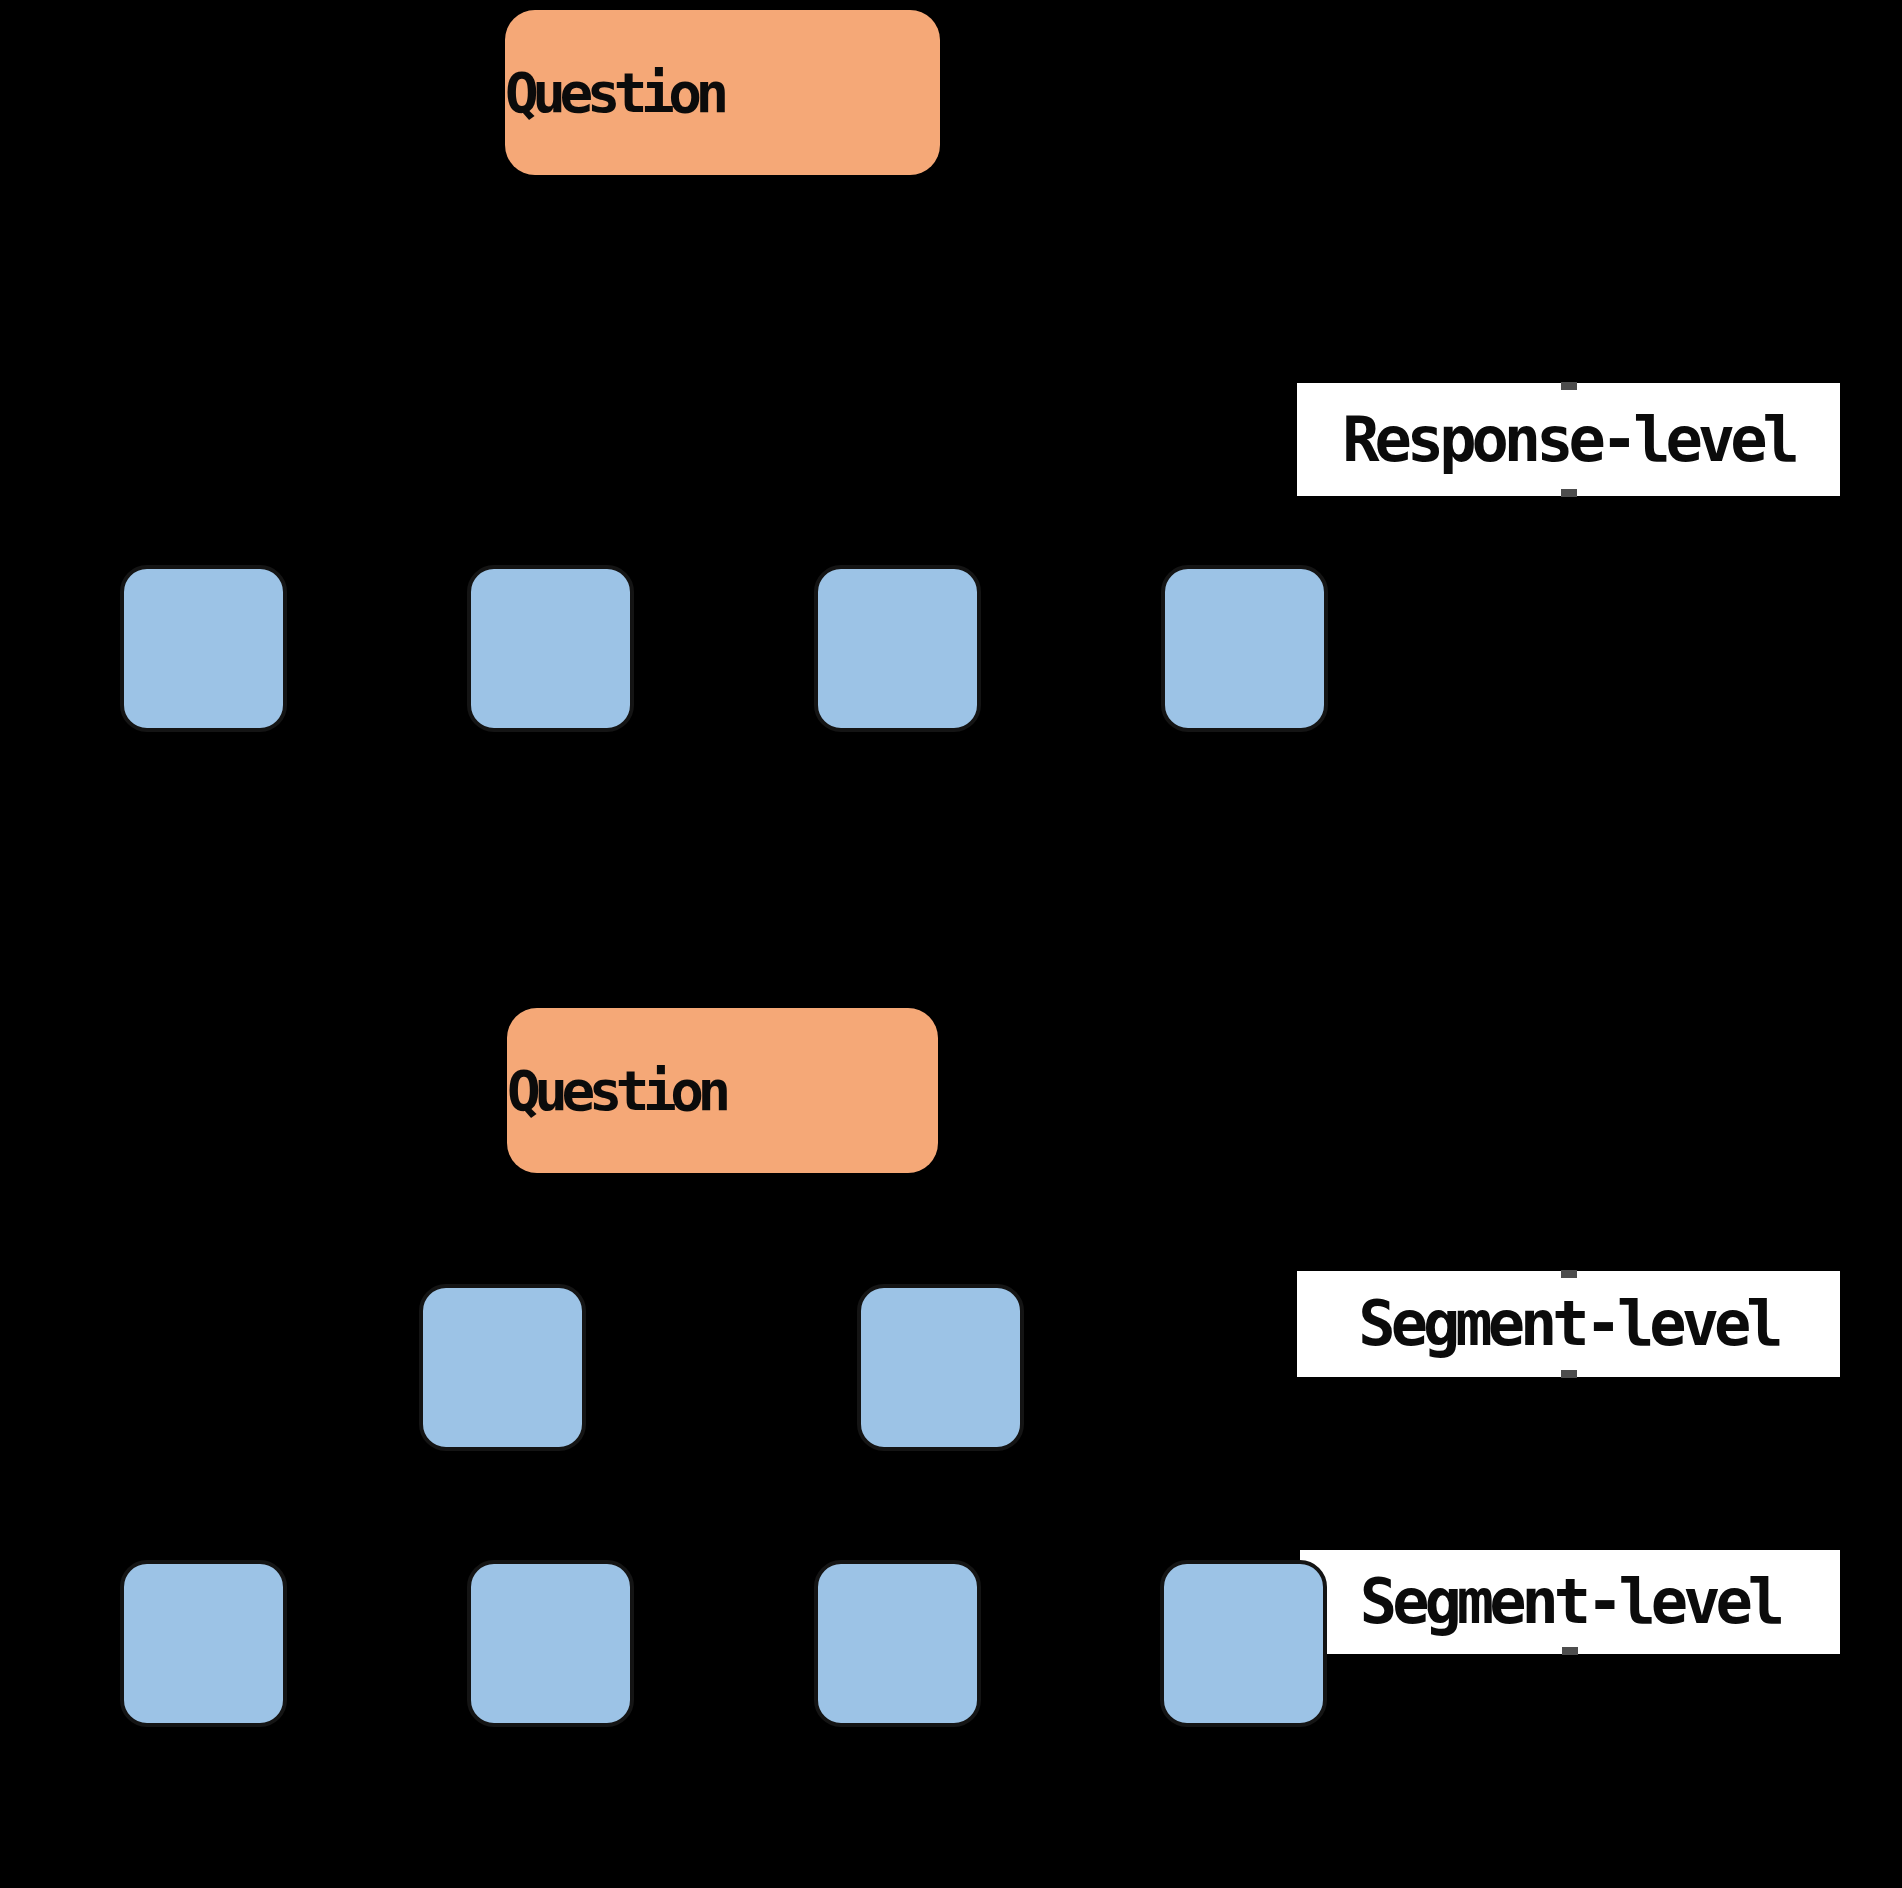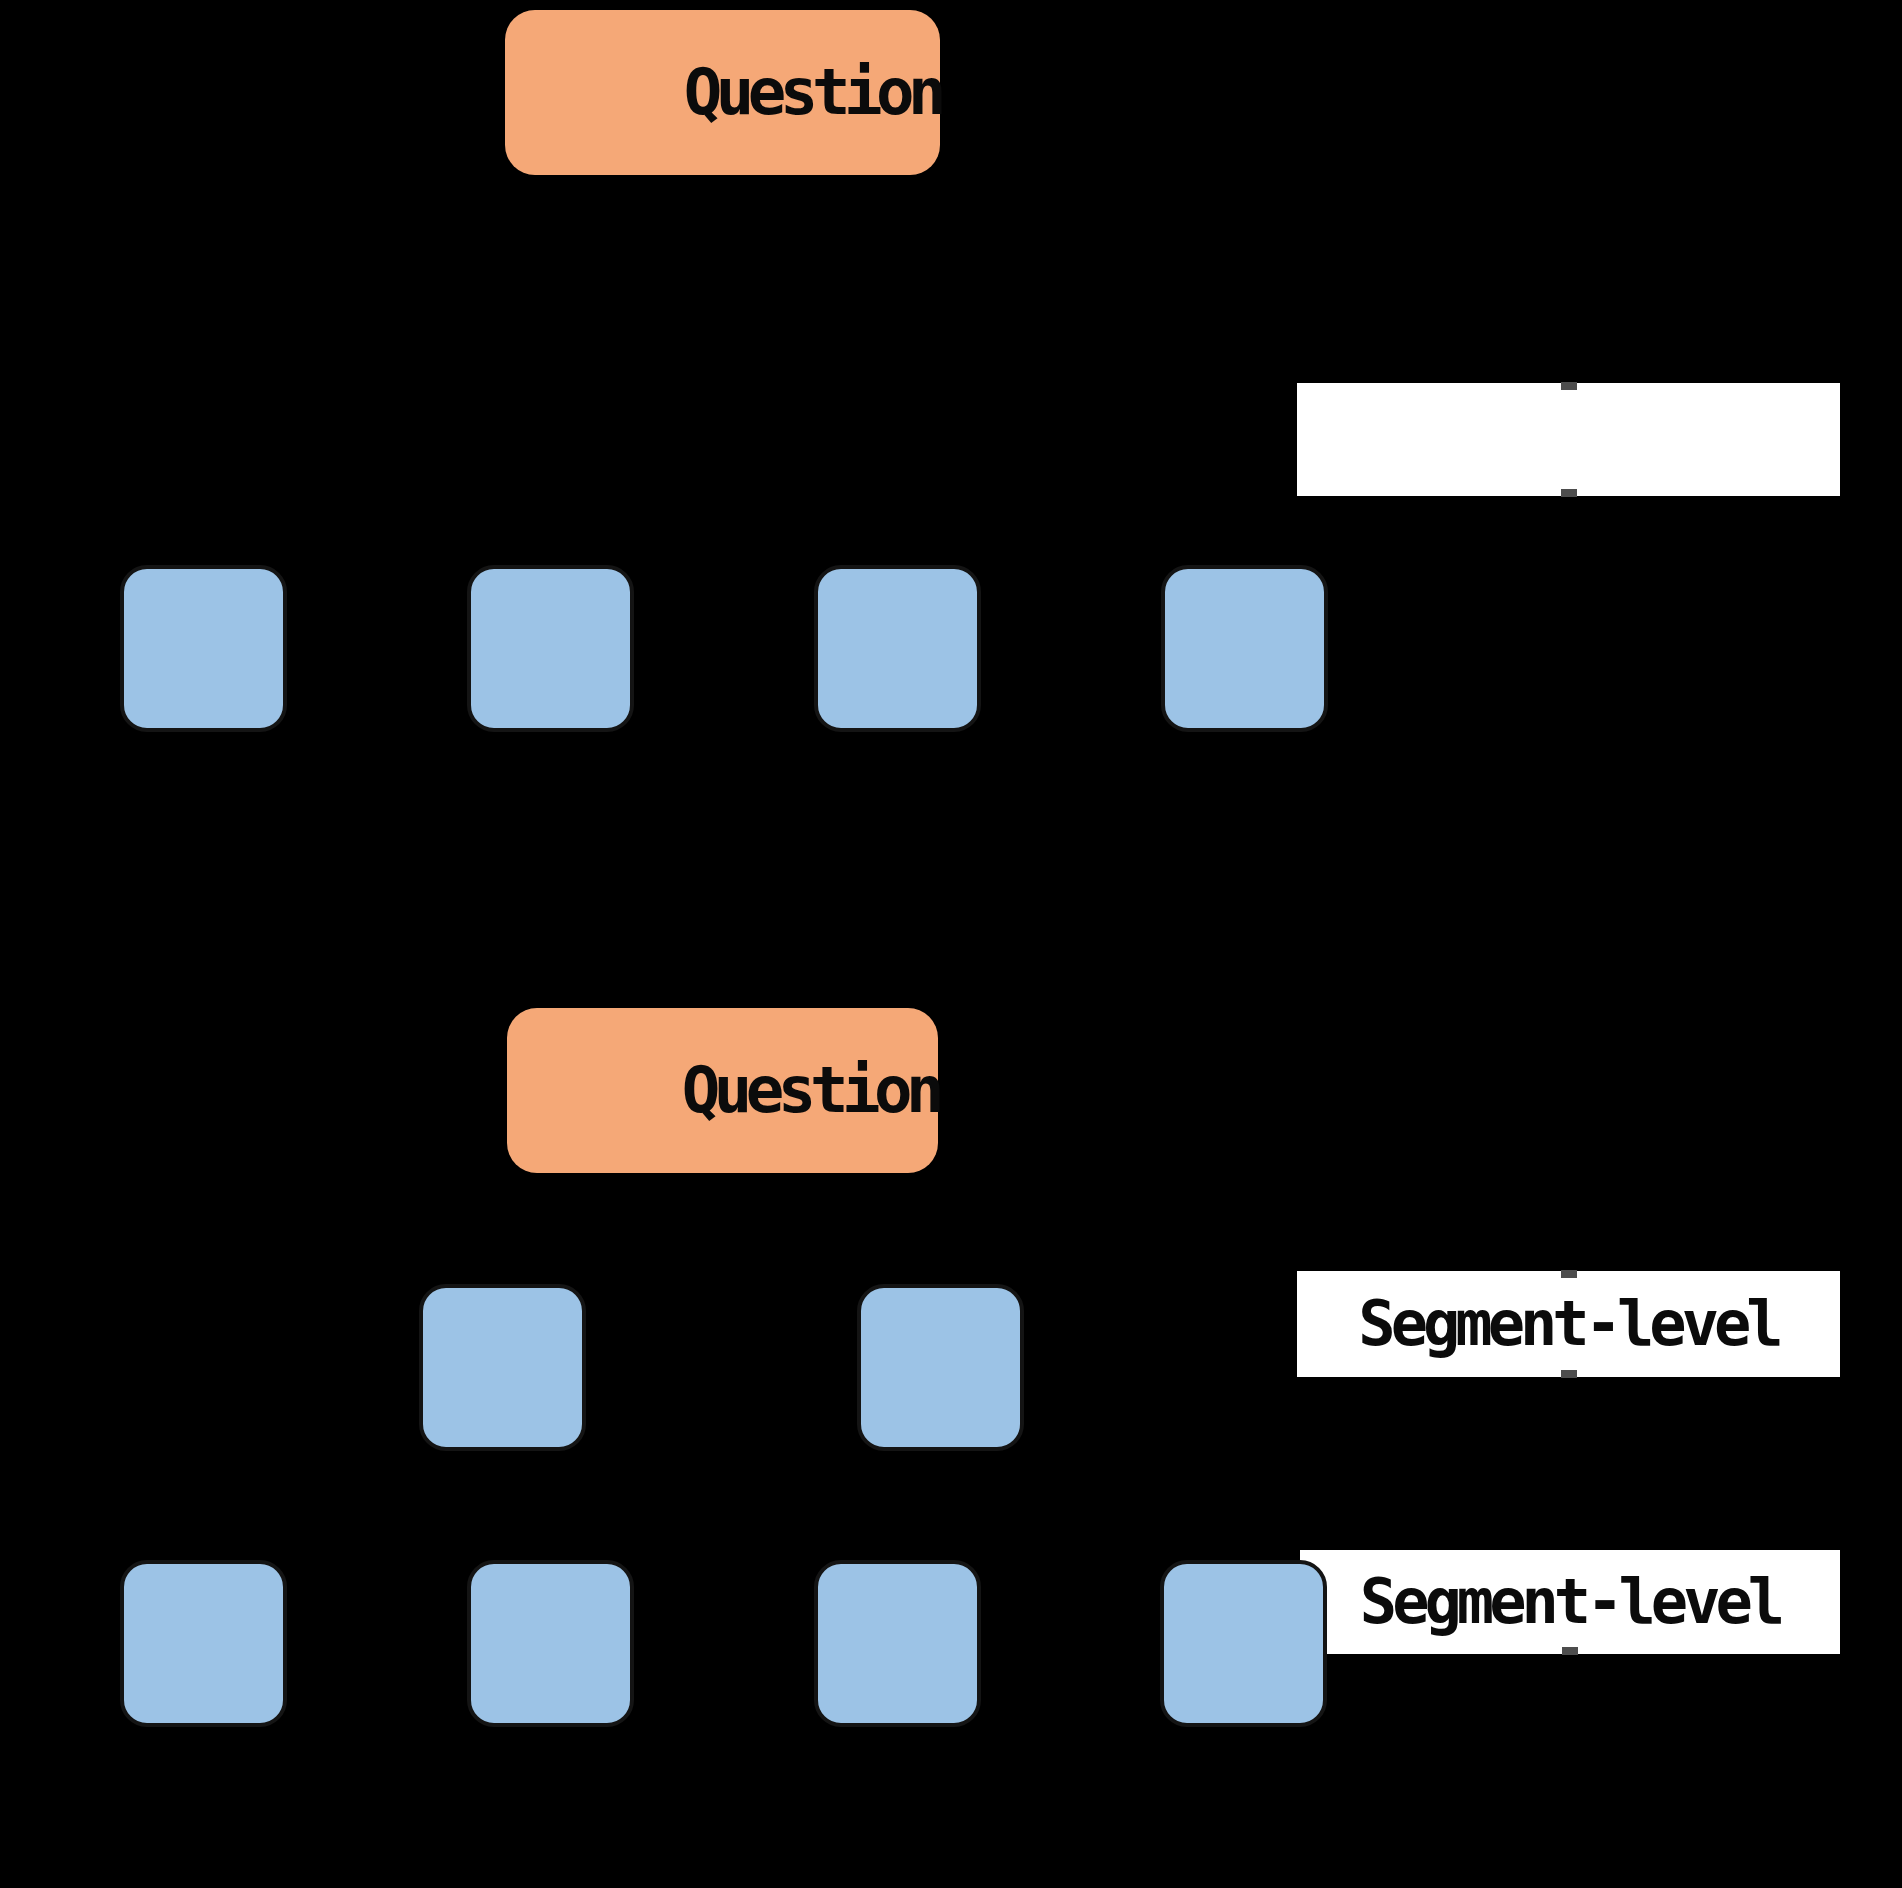--- a/index.html
+++ b/index.html
@@ -14,23 +14,23 @@
     background: var(--background, #000000);
     overflow: hidden;
     font-family: "DejaVu Sans Mono", "Liberation Mono", monospace;
   }
   .question-box {
     position: absolute;
     background: var(--question-fill, #F5A877);
     border-radius: 30px;
     color: var(--text-on-fill, #0B0B0B);
     font-weight: bold;
-    font-size: 64px;
+    font-size: 56px;
     letter-spacing: -6.5px;
-    text-align: right;
+    text-align: left;
     z-index: 3;
   }
   .question-box .qtext { display: block; }
   #question-top  { left: 505px; top: 10px;   width: 435px; height: 165px; line-height: 165px; }
   #question-bottom { left: 507px; top: 1008px; width: 431px; height: 165px; line-height: 165px; }
 
   .block {
     position: absolute;
     width: 167px;
     height: 167px;
@@ -84,20 +84,21 @@
 <body>
 
 <div class="canvas">
 
   <div class="question-box" id="question-top">
     <span class="qtext">Question</span>
   </div>
 
   <div class="level-label" id="label-response">
     <span class="notch top"></span>
+    <span>Response-level</span>
     <span class="notch bottom"></span>
   </div>
 
   <div class="block" id="block-r1"></div>
   <div class="block" id="block-r2"></div>
   <div class="block" id="block-r3"></div>
   <div class="block" id="block-r4"></div>
 
   <div class="question-box" id="question-bottom">
     <span class="qtext">Question</span>

